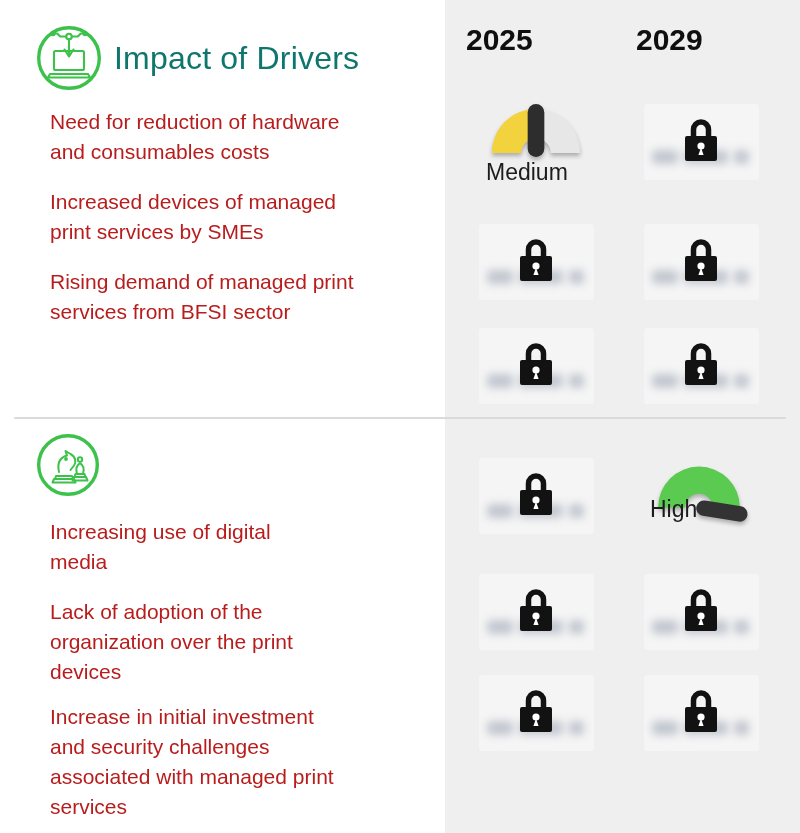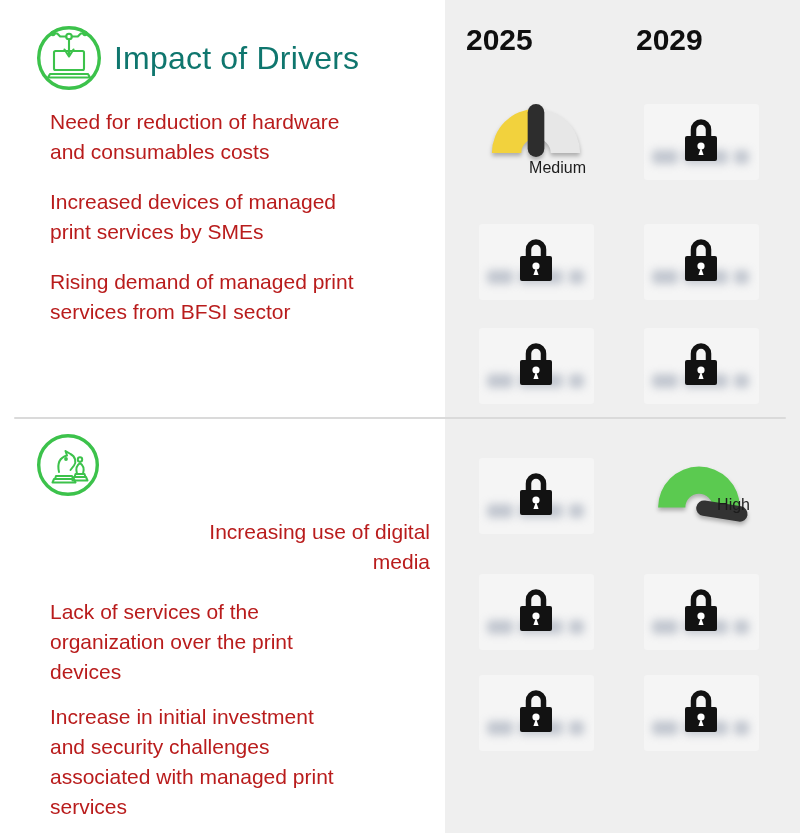--- a/index.html
+++ b/index.html
@@ -15,21 +15,21 @@
   .section-title{position:absolute;left:114px;font-size:32px;font-weight:400;color:#0f766e;letter-spacing:.2px;}
   .item{position:absolute;left:50px;width:380px;font-size:21px;line-height:30px;
         color:#b91c1c;white-space:pre-line;}
   .lock-cell{position:absolute;width:115px;height:76px;background:#f5f5f5;border-radius:3px;}
   .smudge{position:absolute;top:46px;height:14px;border-radius:4px;background:#8f99ab;opacity:.5;filter:blur(4px);}
   .s1{left:8px;width:26px;}
   .s2{left:40px;width:44px;}
   .s3{left:90px;width:15px;}
   .lock-icon{position:absolute;left:37px;top:11px;}
   .gauge-svg{position:absolute;overflow:visible;filter:drop-shadow(0 3px 2px rgba(0,0,0,.28));}
-  .gauge-label{position:absolute;width:100px;text-align:right;font-size:16px;color:#1c1c1c;}
+  .gauge-label{position:absolute;width:100px;text-align:left;font-size:23px;color:#1c1c1c;}
 </style>
 </head>
 <body>
 
 <div class="stage">
 
   <div class="right-panel"></div>
 
   <div class="col-header col-2025">2025</div>
   <div class="col-header col-2029">2029</div>
@@ -132,23 +132,23 @@
       <circle cx="31" cy="27" r="0.9" fill="#3cc24b"></circle>
       <path d="M21 44 h16 l1 3 h-18 z"></path>
       <path d="M19 47 h20 l1.5 3.5 h-23 z"></path>
       <circle cx="45" cy="27.5" r="2.2"></circle>
       <path d="M42 42 c-1.5 -5 0 -9 3 -10.8 c3 1.8 4.5 5.8 3 10.8 z"></path>
       <path d="M40.5 42 h9 l1 3 h-11 z"></path>
       <path d="M39 45 h12 l1.5 3.5 h-15 z"></path>
     </g>
   </svg>
 
-  <div class="item" style="top:517px;text-align:right;">Increasing use of digital
+  <div class="item" style="top:517px;">Increasing use of digital
 media</div>
-  <div class="item" style="top:597px;">Lack of services of the
+  <div class="item" style="top:597px;">Lack of adoption of the
 organization over the print
 devices</div>
   <div class="item" style="top:702px;">Increase in initial investment
 and security challenges
 associated with managed print
 services</div>
 
   <div class="lock-cell" style="left:479px;top:458px;">
     <span class="smudge s1"></span>
     <span class="smudge s2"></span>

